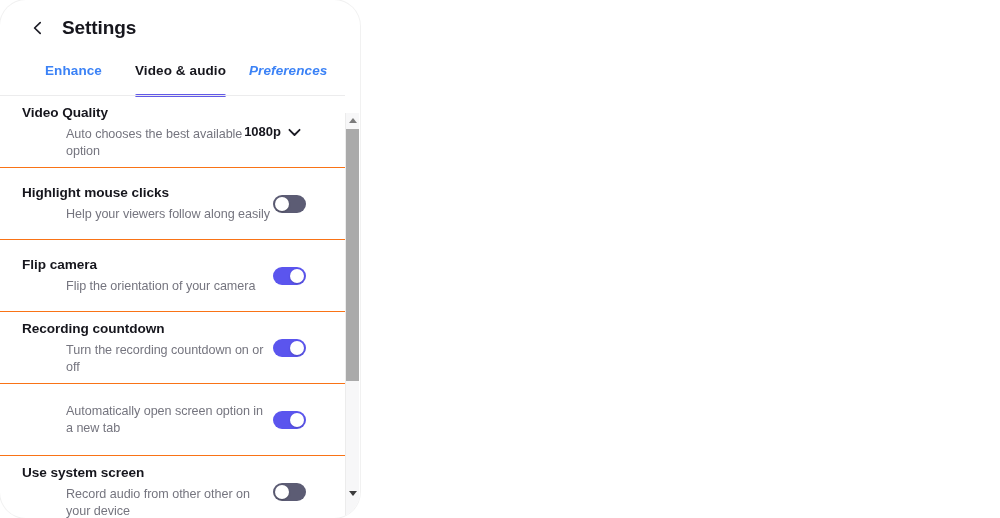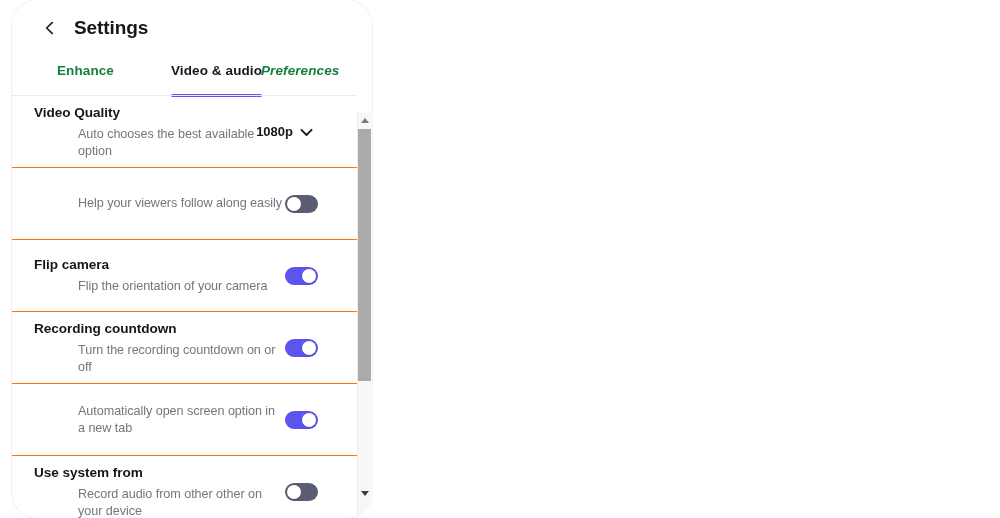--- a/index.html
+++ b/index.html
@@ -15,21 +15,21 @@
   #root {
     position: relative;
     width: 1000px;
     height: 518px;
     background: #ffffff;
   }
 
   
   .settings-card {
     position: absolute;
-    left: 12px;
+    left: 0;
     top: 0;
     width: 360px;
     height: 518px;
     background: #ffffff;
     border-radius: 26px;
     box-shadow: 0 0 0 1px rgba(0,0,0,0.055);
     overflow: hidden;
     box-sizing: border-box;
   }
 
@@ -71,27 +71,27 @@
     top: 56px;
     width: 360px;
     height: 40px;
   }
   .tab {
     position: absolute;
     top: 0;
     height: 40px;
     font-size: 13.5px;
     font-weight: bold;
-    color: #15803d;
+    color: #3b82f6;
     letter-spacing: 0.1px;
     cursor: pointer;
     white-space: nowrap;
     line-height: 30px;
   }
-  .tab.active { color: #16161d; margin-left: 24px; }
+  .tab.active { color: #16161d; }
   .tab-underline {
     position: absolute;
     height: 3px;
     background: #6259e8;
     border-radius: 2px;
     bottom: -1px;
     left: 0;
     right: 0;
   }
   .tab-0 { left: 45px; }
@@ -268,20 +268,21 @@
           <span>
             <svg width="13" height="9" viewBox="0 0 13 9">
               <path d="M1.4 1.8 L6.5 7 L11.6 1.8" fill="none" stroke="#1d1d26" stroke-width="1.8" stroke-linecap="round" stroke-linejoin="round"></path>
             </svg>
           </span>
         </div>
       </div>
 
       <div class="setting-row">
         <div class="row-text">
+          <div class="row-title">Highlight mouse clicks</div>
           <div class="row-sub">Help your viewers follow along easily</div>
         </div>
         <div class="toggle off">
           <div class="knob"></div>
         </div>
       </div>
 
       <div class="setting-row">
         <div class="row-text">
           <div class="row-title">Flip camera</div>
@@ -306,21 +307,21 @@
         <div class="row-text">
           <div class="row-sub">Automatically open screen option in a new tab</div>
         </div>
         <div class="toggle on">
           <div class="knob"></div>
         </div>
       </div>
 
       <div class="setting-row">
         <div class="row-text">
-          <div class="row-title">Use system from</div>
+          <div class="row-title">Use system screen</div>
           <div class="row-sub">Record audio from other other on your device</div>
         </div>
         <div class="toggle off">
           <div class="knob"></div>
         </div>
       </div>
 
     </div>
 
     <div class="scrollbar">

